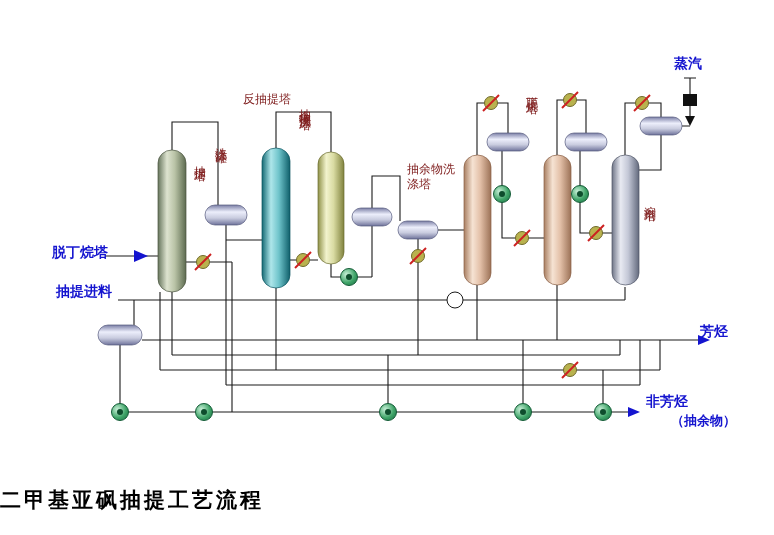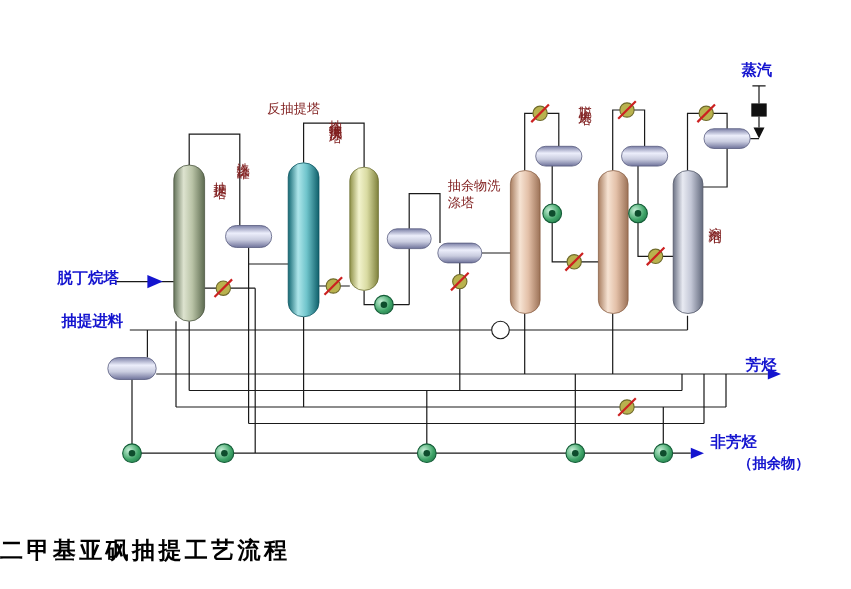--- a/index.html
+++ b/index.html
@@ -222,21 +222,21 @@
   <polygon points="685,116 695,116 690,126" fill="#111"></polygon>
 
   <polygon points="134,250 148,256 134,262" fill="#1414cf"></polygon>
   <polygon points="698,335 710,340 698,345" fill="#1414cf"></polygon>
   <polygon points="628,407 640,412 628,417" fill="#1414cf"></polygon>
 </svg>
 
   <div class="lbl" style="left:674px;top:55px;">蒸汽</div>
   <div class="lbl" style="left:52px;top:244px;">脱丁烷塔</div>
   <div class="lbl" style="left:56px;top:283px;">抽提进料</div>
-  <div class="lbl" style="left:678px;top:323px;">芳烃</div>
+  <div class="lbl" style="left:700px;top:323px;">芳烃</div>
   <div class="lbl" style="left:646px;top:393px;">非芳烃</div>
   <div class="lbl" style="left:634px;top:412px;font-size:13px;margin-left:37px;">（抽余物）</div>
 
   <div class="eq vlabel" style="left:191px;top:156px;">抽提塔</div>
   <div class="eq vlabel" style="left:212px;top:138px;">洗涤罐</div>
   <div class="eq block" style="position:absolute;left:243px;top:92px;">反抽提塔</div>
   <div class="eq vlabel" style="left:296px;top:99px;">抽余物洗涤塔</div>
   <div class="eq block" style="position:absolute;left:407px;top:162px;">抽余物洗涤塔</div>
   <div class="eq vlabel" style="left:523px;top:87px;">脱丁烷塔</div>
   <div class="eq vlabel" style="left:641px;top:196px;">溶剂塔</div>

